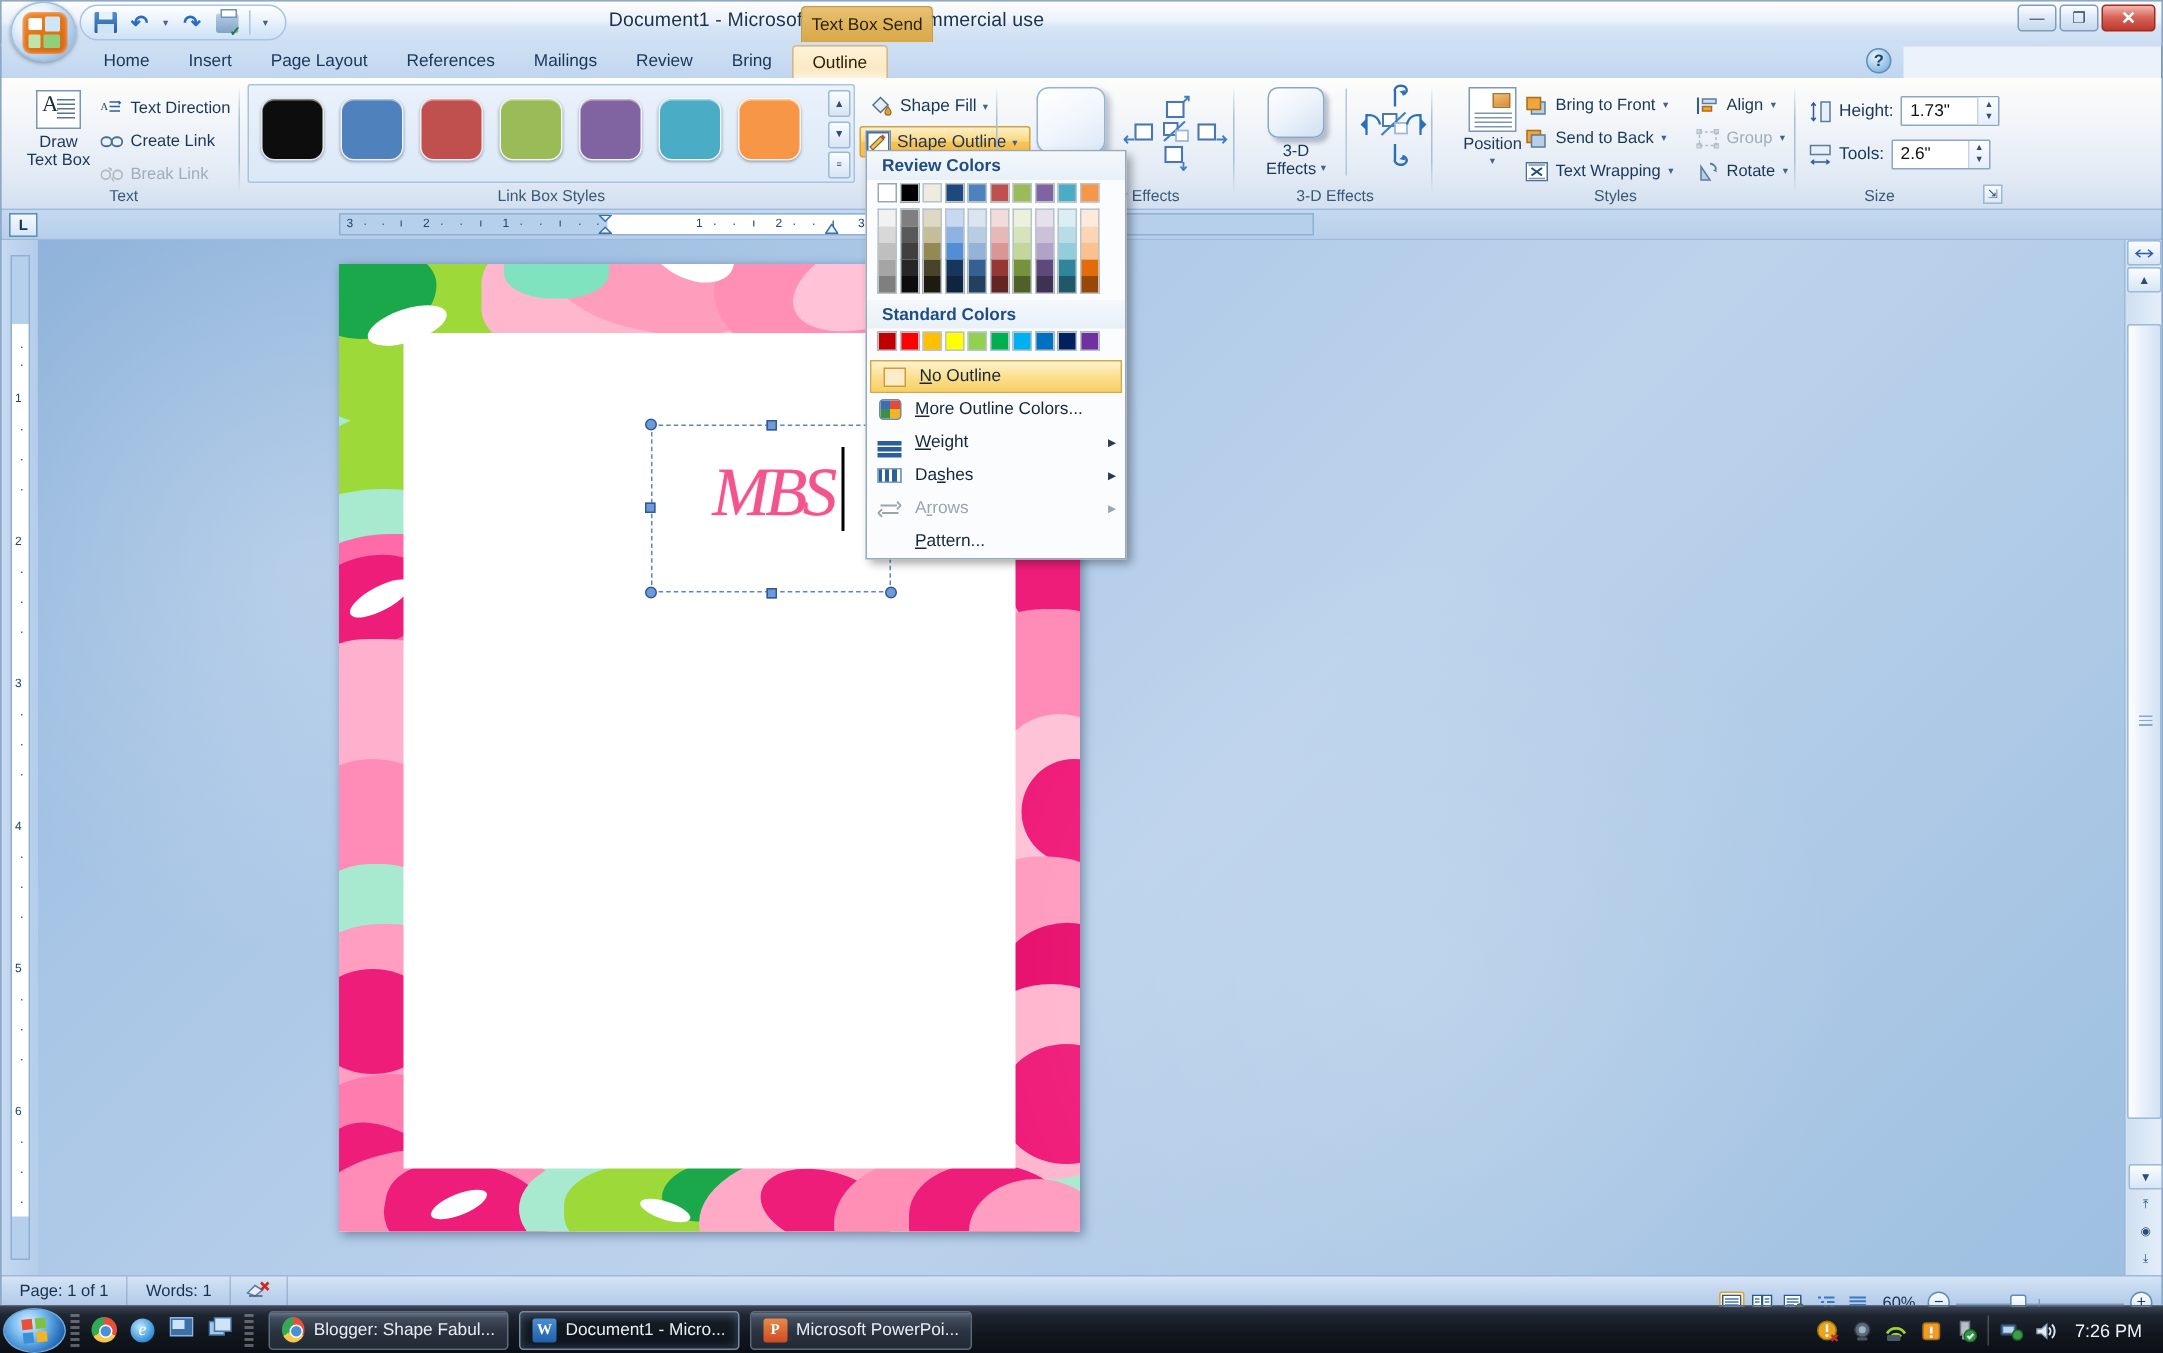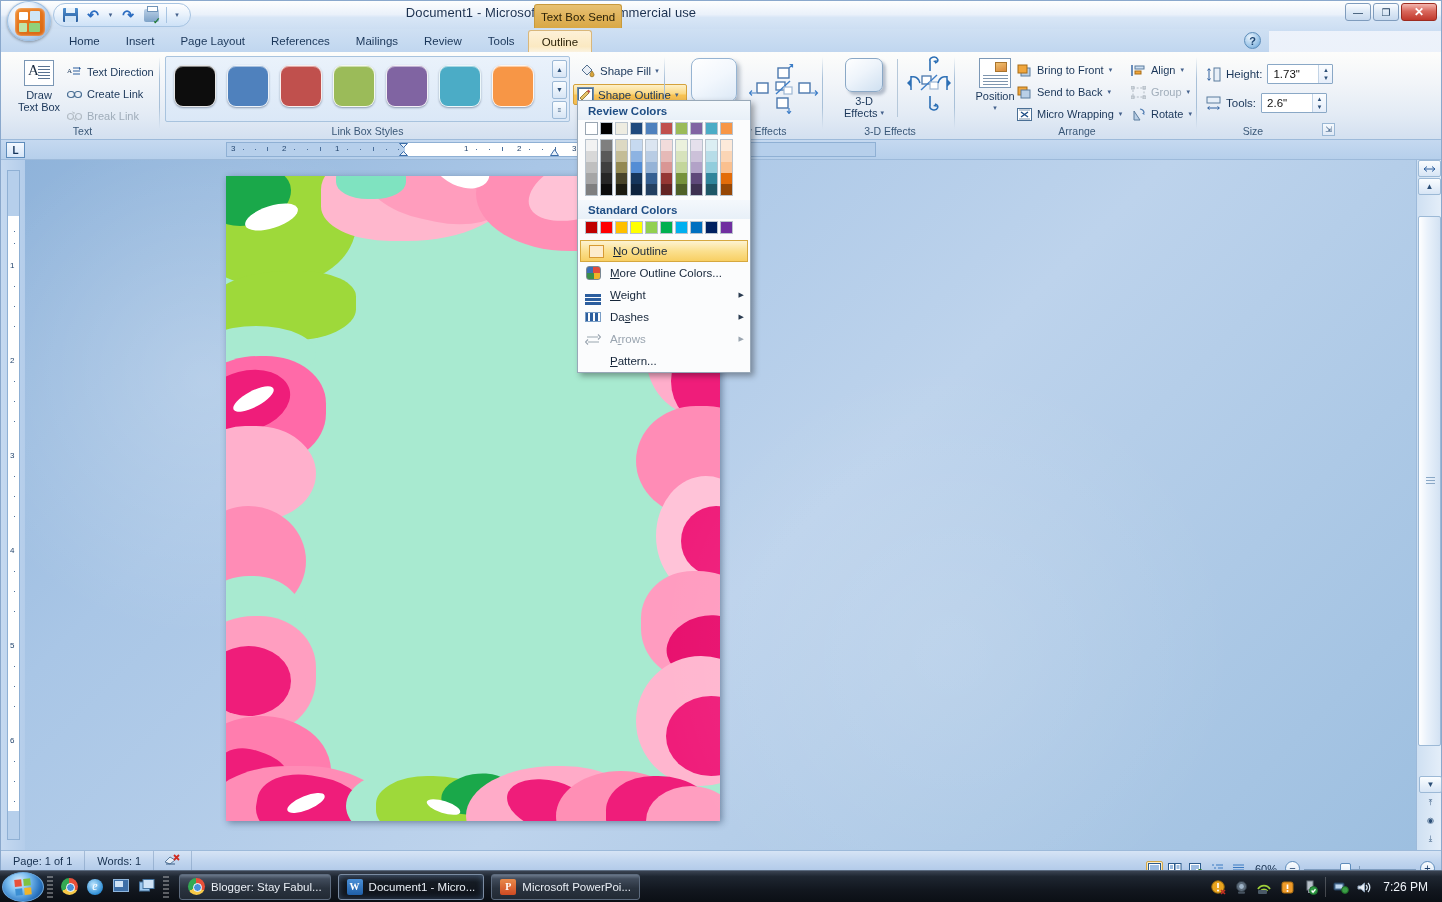--- a/index.html
+++ b/index.html
@@ -509,21 +509,21 @@
       <div class="tab">
             <span>References</span>
           </div>
       <div class="tab">
             <span>Mailings</span>
           </div>
       <div class="tab">
             <span>Review</span>
           </div>
       <div class="tab">
-            <span>Tools</span>
+            <span>Bring</span>
           </div>
       <div class="tab active">
             <span>Outline</span>
           </div>
     </div>
     <div class="helpbtn">
           <span>?</span>
         </div>
   </div>
 
@@ -754,21 +754,21 @@
       </div>
 
       <div class="smallitem" style="left:56px; top:50px;">
         <span class="ico">
           <svg width="15" height="13" viewBox="0 0 15 13">
                 <rect x="0.5" y="0.5" width="14" height="12" fill="#fff" stroke="#4a6f95"></rect>
                 <path d="M2 2h11M2 11h11" stroke="#7d95ae"></path>
                 <path d="M4 4l7 5M11 4l-7 5" stroke="#1f4e85" stroke-width="1.4"></path>
               </svg>
         </span>
-        <span>Micro Wrapping</span>
+        <span>Text Wrapping</span>
         <span class="qarrow">▾</span>
       </div>
 
       <div class="smallitem" style="left:170px; top:6px;">
         <span class="ico">
           <svg width="15" height="13" viewBox="0 0 15 13">
                 <path d="M1 1v11" stroke="#2c5e9e" stroke-width="1.4"></path>
                 <rect x="4" y="2" width="9" height="3" fill="#cfe0f2" stroke="#5b7c9e"></rect>
                 <rect x="4" y="7" width="6" height="3" fill="#f0a63c" stroke="#a86d16"></rect>
               </svg>
@@ -796,21 +796,21 @@
           <svg width="15" height="13" viewBox="0 0 15 13">
                 <path d="M3 12V3l6 9z" fill="#b9cfe6" stroke="#5b7c9e"></path>
                 <path d="M9 1a5 4 0 0 1 4 4" stroke="#4d7ab0" stroke-width="1.2" fill="none"></path>
                 <path d="M11 5.5l2-1 0.6 2.4z" fill="#4d7ab0"></path>
               </svg>
         </span>
         <span>Rotate</span>
         <span class="qarrow">▾</span>
       </div>
 
-      <div class="label">Arrange</div>
+      <div class="label">Styles</div>
       <div class="divider"></div>
     </div>
 
     <div class="grp" style="left:1198px; width:140px;">
       <div class="sizeitem" style="left:6px; top:10px;">
         <span class="ico">
           <svg width="15" height="15" viewBox="0 0 15 15">
                 <rect x="8" y="1" width="6" height="13" fill="#e7eff8" stroke="#5b7c9e"></rect>
                 <path d="M3 2v11M1.5 3.5L3 1.6l1.5 1.9M1.5 11.5L3 13.4l1.5-1.9" stroke="#2c5e9e" stroke-width="1" fill="none"></path>
               </svg>
@@ -978,20 +978,35 @@
         <div class="blob" style="left:215px;top:598px;width:70px;height:40px;background:#1aa84a;border-radius:50%;transform:rotate(-10deg)"></div>
         <div class="blob" style="left:240px;top:590px;width:170px;height:95px;background:#ffabc8;border-radius:55% 45% 50% 50%;"></div>
         <div class="blob" style="left:280px;top:605px;width:90px;height:50px;background:#ef1d7a;border-radius:50%;transform:rotate(15deg)"></div>
         <div class="blob" style="left:330px;top:595px;width:130px;height:90px;background:#ff8fb5;border-radius:50%;"></div>
         <div class="blob" style="left:380px;top:600px;width:110px;height:80px;background:#ef1d7a;border-radius:45% 55% 50% 50%;"></div>
         <div class="blob" style="left:420px;top:610px;width:90px;height:70px;background:#ff9ec0;border-radius:50%;"></div>
         <div class="blob" style="left:60px;top:620px;width:40px;height:14px;background:#ffffff;border-radius:50%;transform:rotate(-22deg)"></div>
         <div class="blob" style="left:200px;top:625px;width:35px;height:12px;background:#ffffff;border-radius:50%;transform:rotate(18deg)"></div>
       </div>
 
+      <div class="innerwhite">
+        <div class="tbox">
+          <div class="monogram">MBS</div>
+          <div class="caret"></div>
+        </div>
+
+        <div class="h-round" style="left:161px; top:57px;"></div>
+        <div class="h-handle" style="left:242px; top:58px;"></div>
+        <div class="h-round" style="left:321px; top:57px;"></div>
+        <div class="h-handle" style="left:161px; top:113px;"></div>
+        <div class="h-handle" style="left:321px; top:113px;"></div>
+        <div class="h-round" style="left:161px; top:169px;"></div>
+        <div class="h-handle" style="left:242px; top:170px;"></div>
+        <div class="h-round" style="left:321px; top:169px;"></div>
+      </div>
     </div>
   </div>
 
   <div class="vscroll">
     <div class="vsbtn" style="margin-top:0">
       <svg width="13" height="10" viewBox="0 0 13 10">
             <path d="M1 5h11M4 2.5L1 5l3 2.5M9 2.5L12 5 9 7.5" stroke="#2c5e9e" stroke-width="1" fill="none"></path>
           </svg>
     </div>
     <div class="vsbtn">
@@ -1245,21 +1260,21 @@
    <div class="qlbtn">
      <span><svg width="16" height="14" viewBox="0 0 16 14">
             <rect x="0.5" y="3" width="10" height="9" fill="#9ec8ee" stroke="#46749f"></rect>
             <rect x="4" y="0.5" width="11" height="9" fill="#cfe3f7" stroke="#46749f"></rect>
           </svg></span>
    </div>
    <div class="grip"></div>
 
    <div class="tbitem">
      <span class="chromeico"></span>
-     <span>Blogger: Stay Fabul...</span>
+     <span>Blogger: Shape Fabul...</span>
    </div>
    <div class="tbitem active">
      <span class="wordico">W</span>
      <span>Document1 - Micro...</span>
    </div>
    <div class="tbitem">
      <span class="pptico">P</span>
      <span>Microsoft PowerPoi...</span>
    </div>
 

